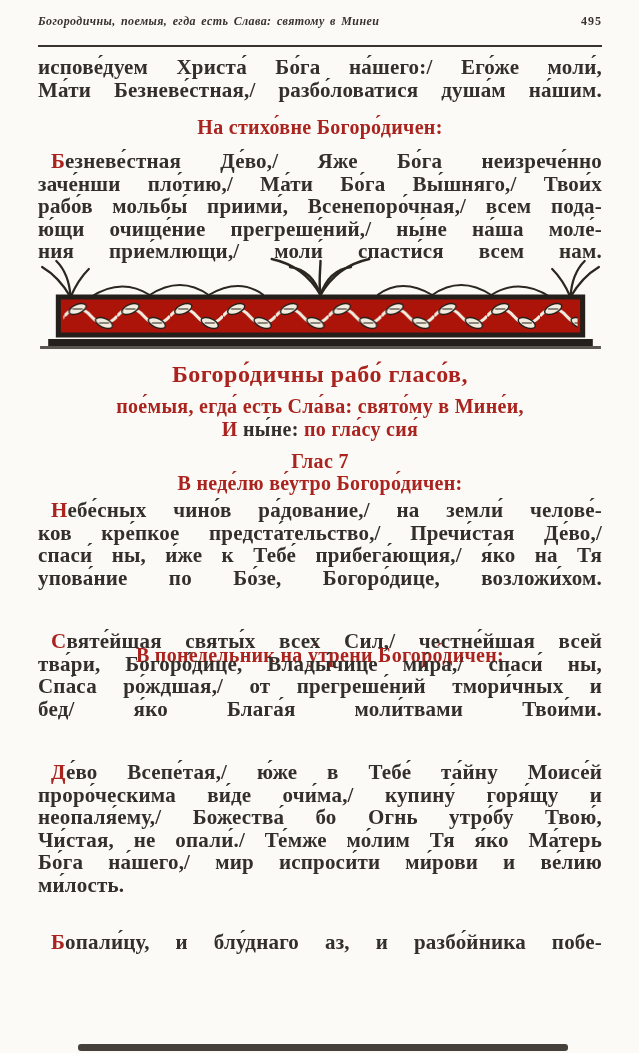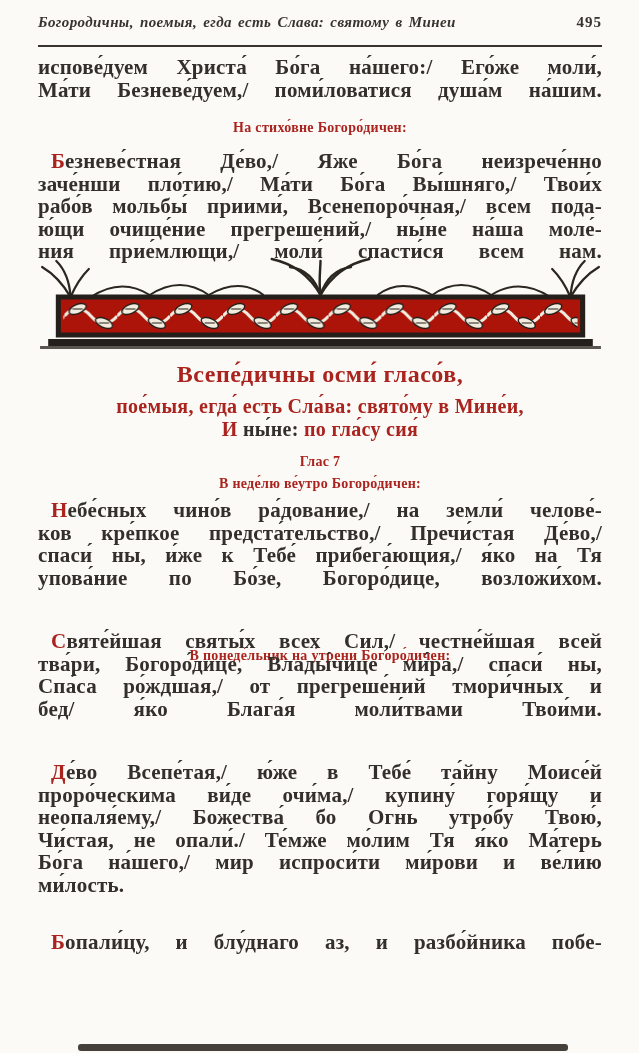--- a/index.html
+++ b/index.html
@@ -14,21 +14,21 @@
     width:639px;height:1053px;
     margin:0 auto;
     background:var(--paper);
     overflow:hidden;
     color:var(--ink);
   }
   
   .running-head{
     position:absolute;top:14px;left:38px;right:37px;
     display:flex;justify-content:space-between;align-items:flex-start;
-    font-style:italic;font-weight:bold;font-size:15px;
+    font-style:italic;font-weight:bold;font-size:12px;
     color:#37332e;letter-spacing:.4px;word-spacing:2px;
   }
   .running-head .pageno{font-style:normal;letter-spacing:1px;}
   .rule{
     position:absolute;top:45px;left:38px;right:37px;height:2px;
     background:#3a342e;
   }
   
   .body-text{
     position:absolute;left:38px;right:37px;margin:0;
@@ -37,21 +37,21 @@
     text-align:justify;text-align-last:justify;
     white-space:pre-line;
     letter-spacing:.2px;word-spacing:1px;
   }
   .indent{text-indent:13px;}
   .initial{color:var(--red);}
   
   .rubric{
     position:absolute;left:38px;right:37px;margin:0;
     text-align:center;color:var(--red);
-    font-weight:bold;font-size:14px;line-height:21px;
+    font-weight:bold;font-size:20px;line-height:21px;
     letter-spacing:.3px;
   }
   .title{font-size:24px;line-height:26px;letter-spacing:.5px;}
   .subtitle{font-size:20px;line-height:21px;}
   .ink-word{color:var(--ink);}
   
   .pos-intro{top:56px;}
   .pos-r1{top:117px;}
   .pos-h1{top:150px;}
   .pos-orn{position:absolute;top:257px;left:36px;right:34px;height:96px;}
@@ -79,21 +79,21 @@
 <div class="page">
 
   <header class="running-head">
       <span>Богородичны, поемыя, егда есть Слава: святому в Минеи</span>
       <span class="pageno">495</span>
     </header>
 
   <div class="rule"></div>
 
   <p class="body-text pos-intro">испове́дуем Христа́ Бо́га на́шего:/ Его́же моли́,
-Ма́ти Безневе́дуем,/ поми́ловатися душа́м на́шим.</p>
+Ма́ти Безневе́стная,/ разбо́ловатися душа́м на́шим.</p>
 
   <h3 class="rubric pos-r1">На стихо́вне Богоро́дичен:</h3>
 
   <p class="body-text indent pos-h1"><span class="initial">Б</span><span>езневе́стная Де́во,/ Яже Бо́га неизрече́нно
 заче́нши пло́тию,/ Ма́ти Бо́га Вы́шняго,/ Твои́х
 рабо́в мольбы́ приими́, Всенепоро́чная,/ всем пода-
 ю́щи очище́ние прегреше́ний,/ ны́не на́ша моле́-
 ния прие́млющи,/ моли́ спасти́ся всем нам.</span></p>
 
   <div class="pos-orn">
@@ -128,21 +128,21 @@
           <path d="M8 8 L18 8 M34 22 L44 22" stroke="#241f1a" stroke-width="1"></path>
         </pattern>
       </defs>
       <rect x="27" y="45" width="506" height="28" fill="url(#vine)"></rect>
 
       <rect x="12" y="82" width="536" height="7" fill="#241f1a"></rect>
       <rect x="4" y="89" width="552" height="3" fill="#5a554e"></rect>
     </svg>
   </div>
 
-  <h1 class="rubric title pos-title">Всепе́дичны осми́ гласо́в,</h1>
+  <h1 class="rubric title pos-title">Богоро́дичны рабо́ гласо́в,</h1>
 
   <div class="rubric subtitle pos-sub2">
     <span>И</span>
     <span class="ink-word">ны́не:</span>
     <span>по гла́су сия́</span>
   </div>
 
   <div class="rubric subtitle pos-sub1">пое́мыя, егда́ есть Сла́ва: свято́му в Мине́и,</div>
 
   <h3 class="rubric pos-glas">Глас 7</h3>

